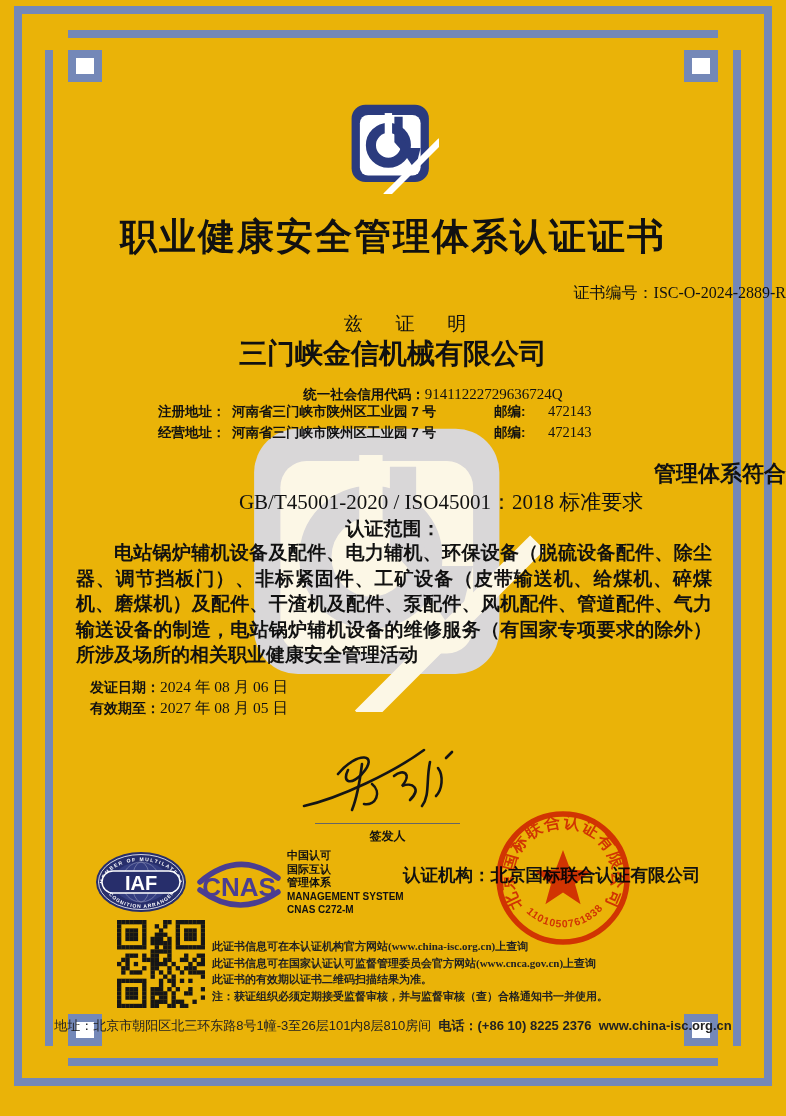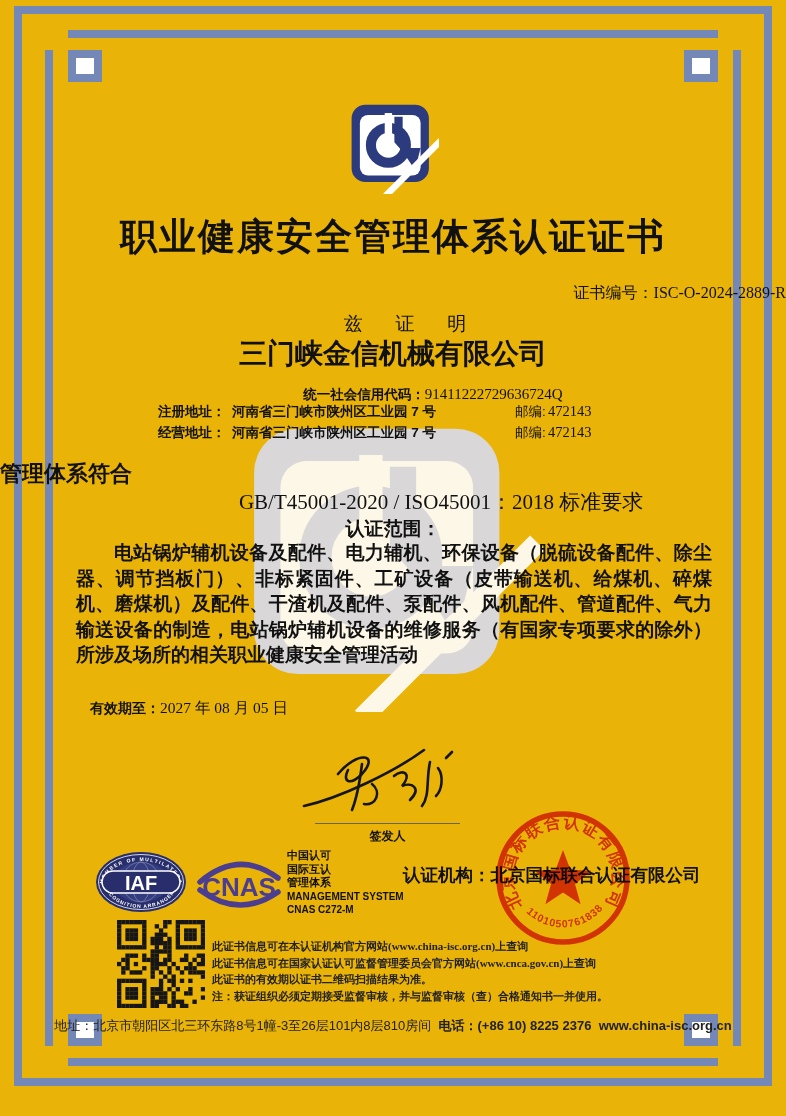--- a/index.html
+++ b/index.html
@@ -29,26 +29,26 @@
   .certify{position:absolute;left:12px;top:311px;width:100%;text-align:center;font-size:19px;font-weight:normal;
            letter-spacing:14px;text-indent:14px;z-index:2;}
   .company{position:absolute;left:0;top:335px;width:100%;text-align:center;font-size:28px;font-weight:bold;z-index:2;}
 
   .creditrow{position:absolute;left:0;top:385px;width:100%;text-align:center;z-index:2;padding-left:40px;}
   .creditrow .lb{font-size:13.5px;font-weight:bold;}
   .creditrow .val{font-size:15px;}
   .addrrow{position:absolute;left:0;width:100%;height:18px;z-index:2;font-size:13.5px;}
   .addrrow .lb{position:absolute;left:158px;font-weight:bold;}
   .addrrow .val{position:absolute;left:232px;font-weight:bold;}
-  .addrrow .plb{position:absolute;left:515px;font-weight:normal;}
+  .addrrow .plb{position:absolute;left:494px;font-weight:bold;}
   .addrrow .pval{position:absolute;left:548px;font-size:14.5px;}
   .addr1{top:403px;} .addr2{top:424px;}
 
   
-  .conform{position:absolute;left:0;top:459px;width:100%;text-align:left;font-size:22px;font-weight:bold;z-index:2;}
+  .conform{position:absolute;left:0;top:459px;width:100%;text-align:right;font-size:22px;font-weight:bold;z-index:2;}
   .standard{position:absolute;left:0;top:488px;width:100%;text-align:center;font-size:21px;z-index:2;margin-left:48px;}
   .scopelbl{position:absolute;left:0;top:516px;width:100%;text-align:center;font-size:19px;font-weight:bold;z-index:2;}
   .scope{position:absolute;left:76px;top:540px;width:636px;font-size:19px;font-weight:bold;line-height:25.5px;
          text-align:justify;text-justify:inter-ideograph;text-indent:2em;z-index:2;}
 
   
   .daterow{position:absolute;left:90px;height:20px;z-index:2;}
   .daterow .lb{font-size:14px;font-weight:bold;}
   .daterow .val{font-size:15.5px;font-family:"Liberation Serif","DejaVu Serif",serif;}
   .date1{top:677px;} .date2{top:698px;}
@@ -136,20 +136,21 @@
     <span class="val">河南省三门峡市陕州区工业园 7 号</span>
     <span class="plb">邮编:</span>
     <span class="pval serif">472143</span>
   </div>
 
   <div class="conform">管理体系符合</div>
   <div class="standard serif">GB/T45001-2020 / ISO45001：2018 标准要求</div>
   <div class="scopelbl">认证范围：</div>
   <div class="scope">电站锅炉辅机设备及配件、电力辅机、环保设备（脱硫设备配件、除尘器、调节挡板门）、非标紧固件、工矿设备（皮带输送机、给煤机、碎煤机、磨煤机）及配件、干渣机及配件、泵配件、风机配件、管道配件、气力输送设备的制造，电站锅炉辅机设备的维修服务（有国家专项要求的除外）所涉及场所的相关职业健康安全管理活动</div>
 
+  <div class="daterow date1"><span class="lb">发证日期：</span><span class="val">2024 年 08 月 06 日</span></div>
   <div class="daterow date2"><span class="lb">有效期至：</span><span class="val">2027 年 08 月 05 日</span></div>
 
   <svg class="sig" viewBox="0 0 175 80">
     <g fill="none" stroke="#151515" stroke-width="2.6" stroke-linecap="round">
       <path d="M6,64 C 42,56 96,30 126,8"></path>
       <path d="M40,32 C 60,8 82,12 64,32 C 52,44 44,40 50,28"></path>
       <path d="M64,22 C 62,38 58,58 54,68"></path>
       <path d="M74,42 C 84,50 78,64 66,62"></path>
       <path d="M96,34 C 106,26 114,32 104,44 C 114,40 124,46 112,58"></path>
       <path d="M132,20 C 128,38 132,54 124,64"></path>

